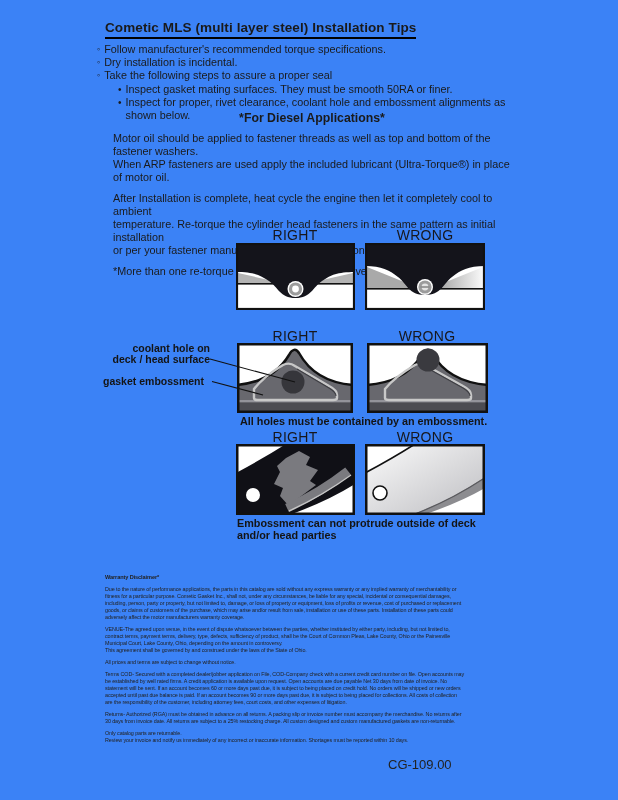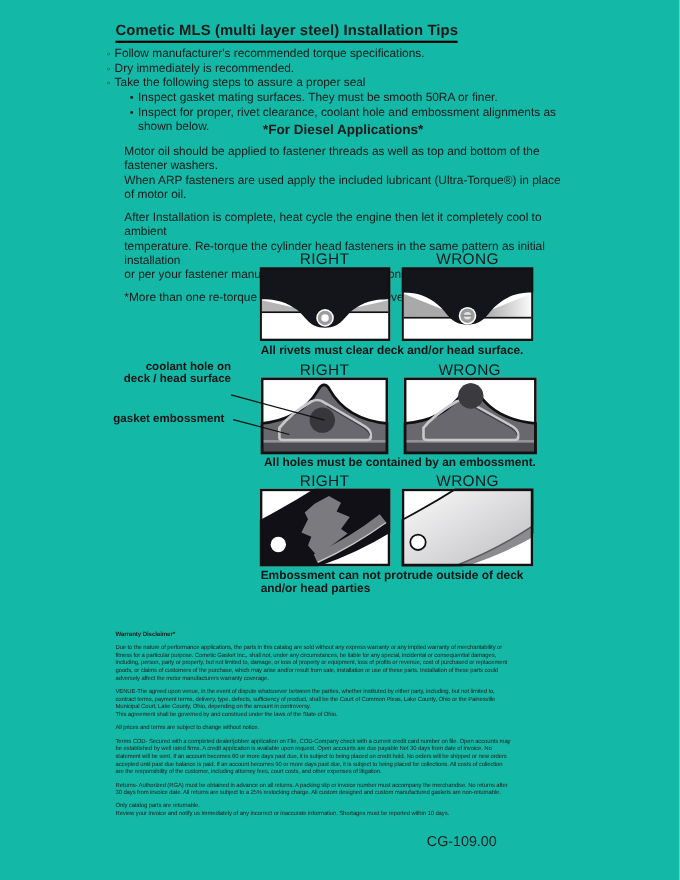--- a/index.html
+++ b/index.html
@@ -1,19 +1,19 @@
 <!DOCTYPE html>
 <html><head>
 <meta charset="utf-8">
 <style>
   html, body { margin: 0; padding: 0; background: #ffffff; }
   .page {
     position: relative;
     width: 618px; height: 800px;
-    background: #14b8a6;
+    background: #3b82f6;
     font-family: "Liberation Sans", sans-serif;
     color: #1a1a1a;
     overflow: hidden;
   }
   .pre { white-space: pre-line; }
 
   .title {
     position: absolute; left: 105px; top: 20px;
     font-size: 13.5px; font-weight: bold; letter-spacing: 0.1px;
     border-bottom: 2px solid #000; padding-bottom: 2px;
@@ -56,21 +56,21 @@
 
   <div class="title">Cometic MLS (multi layer steel) Installation Tips</div>
 
   <div class="bullets">
     <div class="bullet">
       <span class="mark">◦</span>
       <span>Follow manufacturer's recommended torque specifications.</span>
     </div>
     <div class="bullet">
       <span class="mark">◦</span>
-      <span>Dry immediately is recommended.</span>
+      <span>Dry installation is incidental.</span>
     </div>
     <div class="bullet">
       <span class="mark">◦</span>
       <span>Take the following steps to assure a proper seal</span>
     </div>
     <div class="bullet sub">
       <span class="mark">•</span>
       <span>Inspect gasket mating surfaces.  They must be smooth 50RA or finer.</span>
     </div>
     <div class="bullet sub">
@@ -120,26 +120,25 @@
       <rect x="2" y="45" width="116" height="1.6" fill="#111"></rect>
       <path d="M0,0 H120 V23 C103,23 96,27 87,34 C78,41 76,52 60,52 C44,52 42,41 33,34 C24,27 17,23 0,23 Z" fill="#14141b"></path>
       <circle cx="60" cy="44" r="8" fill="#ffffff"></circle>
       <circle cx="60" cy="44" r="6.6" fill="#9c9c9c"></circle>
       <circle cx="60" cy="44" r="3.4" fill="#e3e3e3"></circle>
       <rect x="55.5" y="43.2" width="9" height="1.6" fill="#8a8a8a"></rect>
       <rect x="1" y="1" width="118" height="65" fill="none" stroke="#111" stroke-width="2.2"></rect>
     </svg>
   </div>
 
-  <div class="caption" style="left:237px; top:314px;">All rivets must clear deck and/or head surface.</div>
 
   <div class="dg-label" style="left:255px; top:328px;">RIGHT</div>
   <div class="dg-label" style="left:387px; top:328px;">WRONG</div>
 
-  <div class="side-label pre" style="left:95px; top:328px; width:115px;">coolant hole on
+  <div class="side-label pre" style="left:95px; top:343px; width:115px;">coolant hole on
 deck / head surface</div>
   <div class="side-label" style="left:95px; top:376px; width:117px;text-align:center;">gasket embossment</div>
 
   <div class="dg-box" style="left:237px; top:343px; width:116px; height:70px;">
     <svg viewBox="0 0 116 70">
       <rect width="116" height="70" fill="#ffffff"></rect>
       <path d="M0,42 C22,40 40,32 52,12 C55,6 59,5 62,10 C73,30 92,40 116,42 L116,70 L0,70 Z" fill="#68686e" stroke="#111" stroke-width="2.5"></path>
       <rect x="2" y="57" width="112" height="2.5" fill="#93939a"></rect>
       <rect x="2" y="59.5" width="112" height="8.5" fill="#4c4c52"></rect>
       <path d="M17,55 L17,46 C24,37 36,28 46,22 C50,20 54,20 58,23 L92,43 C98,46 100,49 100,52 L100,55 C100,56.5 98.5,57 96,57 L21,57 C18,57 17,56.5 17,55 Z" fill="none" stroke="#c8c8c8" stroke-width="2.4"></path>

